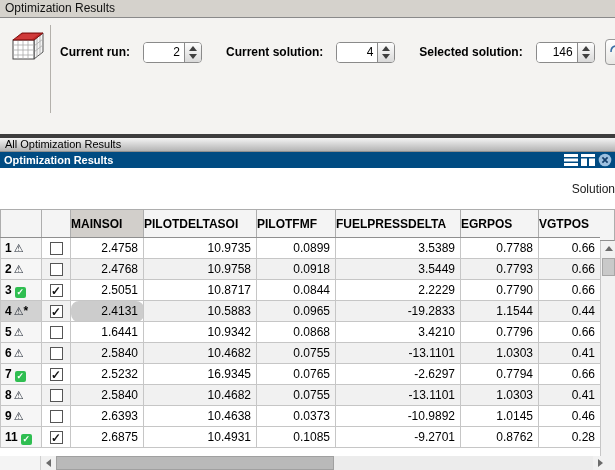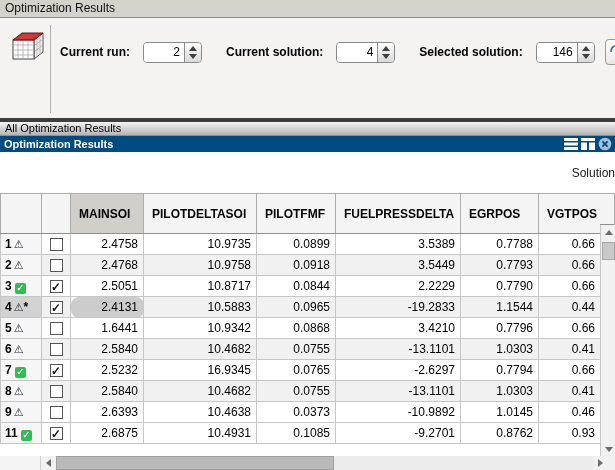--- a/index.html
+++ b/index.html
@@ -4,21 +4,21 @@
 <style>
   * { margin:0; padding:0; box-sizing:border-box; }
   html,body { width:615px; height:470px; }
   body { font-family:"Liberation Sans", sans-serif; font-size:12px; color:#000; background:#fff; overflow:hidden; }
   .app { position:relative; width:615px; height:470px; background:#fff; }
 
   
   .panel-title { height:18px; line-height:17px; padding-left:5px; background:#d5d2cc; border-bottom:1px solid #8a8a8a; color:#111; }
 
   
-  .toolbar { position:relative; height:100px; background:#f4f3f1; }
+  .toolbar { position:relative; height:116px; background:#f4f3f1; }
   .tb-cube { position:absolute; left:8px; top:11px; width:38px; height:36px; }
   .tb-sep { position:absolute; left:50px; top:7px; width:1px; height:88px; background:#b3b0ab; }
   .tb-row { position:absolute; left:60px; top:22px; height:24px; display:flex; align-items:center; }
   .tb-label { font-weight:bold; white-space:nowrap; }
   .spinner { display:flex; height:21px; margin-left:13px; border:1px solid #8a8a8a; border-radius:4px; background:#fff; overflow:hidden; }
   .spin-field { width:40px; height:100%; line-height:19px; text-align:right; padding-right:4px; background:#fff; }
   .spin-btns { width:17px; border-left:1px solid #8a8a8a; background:linear-gradient(#fdfdfd,#d9d9d9); display:flex; flex-direction:column; align-items:center; justify-content:space-evenly; }
   .tri-up { width:0; height:0; border-left:4px solid transparent; border-right:4px solid transparent; border-bottom:5px solid #3f3f3f; }
   .tri-dn { width:0; height:0; border-left:4px solid transparent; border-right:4px solid transparent; border-top:5px solid #3f3f3f; }
   .gap24 { width:24px; } .gap8 { width:10px; }
@@ -33,21 +33,21 @@
   .blue-icons svg { display:block; }
 
   
   .solution-area { height:41px; background:#fff;text-align:right; }
   .solution-label { padding:14px 0 0 5px; color:#1a1a1a; }
 
   
   .table-wrap { position:relative; width:615px; height:263px; }
   table { border-collapse:collapse; table-layout:fixed; width:600px; }
   col.w-rowhdr{width:41px} col.w-chk{width:29px} col.w-c0{width:73px} col.w-c1{width:113px} col.w-c2{width:79px} col.w-c3{width:125px} col.w-c4{width:78px} col.w-c5{width:62px}
-  th { height:40px; background:#f4f4f4; border:1px solid #adadad; border-bottom:1px solid #8f8f8f; font-weight:bold; text-align:left; padding-left:8px; overflow:hidden; white-space:nowrap;margin-top:8px; }
+  th { height:28px; background:#f4f4f4; border:1px solid #adadad; border-bottom:1px solid #8f8f8f; font-weight:bold; text-align:left; padding-left:0; overflow:hidden; white-space:nowrap;margin-top:8px; }
   th.selcol { background:#d2cfcb; }
   td { height:21px; border:1px solid #c6c6c6; overflow:hidden; white-space:nowrap; }
   td.c-rowhdr { background:#f6f6f6; padding-left:4px; font-weight:bold; }
   tr.alt td.c-chk, tr.alt td.c-val { background:#f1f1f1; }
   tr.sel td.c-rowhdr { background:#d2d2d2; }
   td.selcell { background:#cccccc !important;border-radius:8px; }
   td.c-val { text-align:right; padding-right:5px; }
   td.c-chk { text-align:center; }
   .warn-icon { display:inline-block; font-size:11px; line-height:11px; color:#1c2430; margin-left:2px; font-weight:normal; }
   .ok-icon { display:inline-block; width:11px; height:11px; margin-left:3px; background:#2fbe51; border-radius:2px; color:#fff; font-size:9px; line-height:11px; text-align:center; font-weight:bold; vertical-align:-1px; }
@@ -283,21 +283,21 @@
             <td class="c-val">0.46</td>
           </tr>
           <tr>
             <td class="c-rowhdr"><span>11</span><span class="ok-icon">✓</span></td>
             <td class="c-chk"><span class="cbx">✓</span></td>
             <td class="c-val">2.6875</td>
             <td class="c-val">10.4931</td>
             <td class="c-val">0.1085</td>
             <td class="c-val">-9.2701</td>
             <td class="c-val">0.8762</td>
-            <td class="c-val">0.93</td>
+            <td class="c-val">0.28</td>
           </tr>
         </tbody>
     </table>
     <div class="hdr-fill"></div>
 
     <div class="vsb">
       <div class="vsb-btn vsb-up">
           <span class="tri-s-up"></span>
         </div>
       <div class="vsb-thumb"></div>

